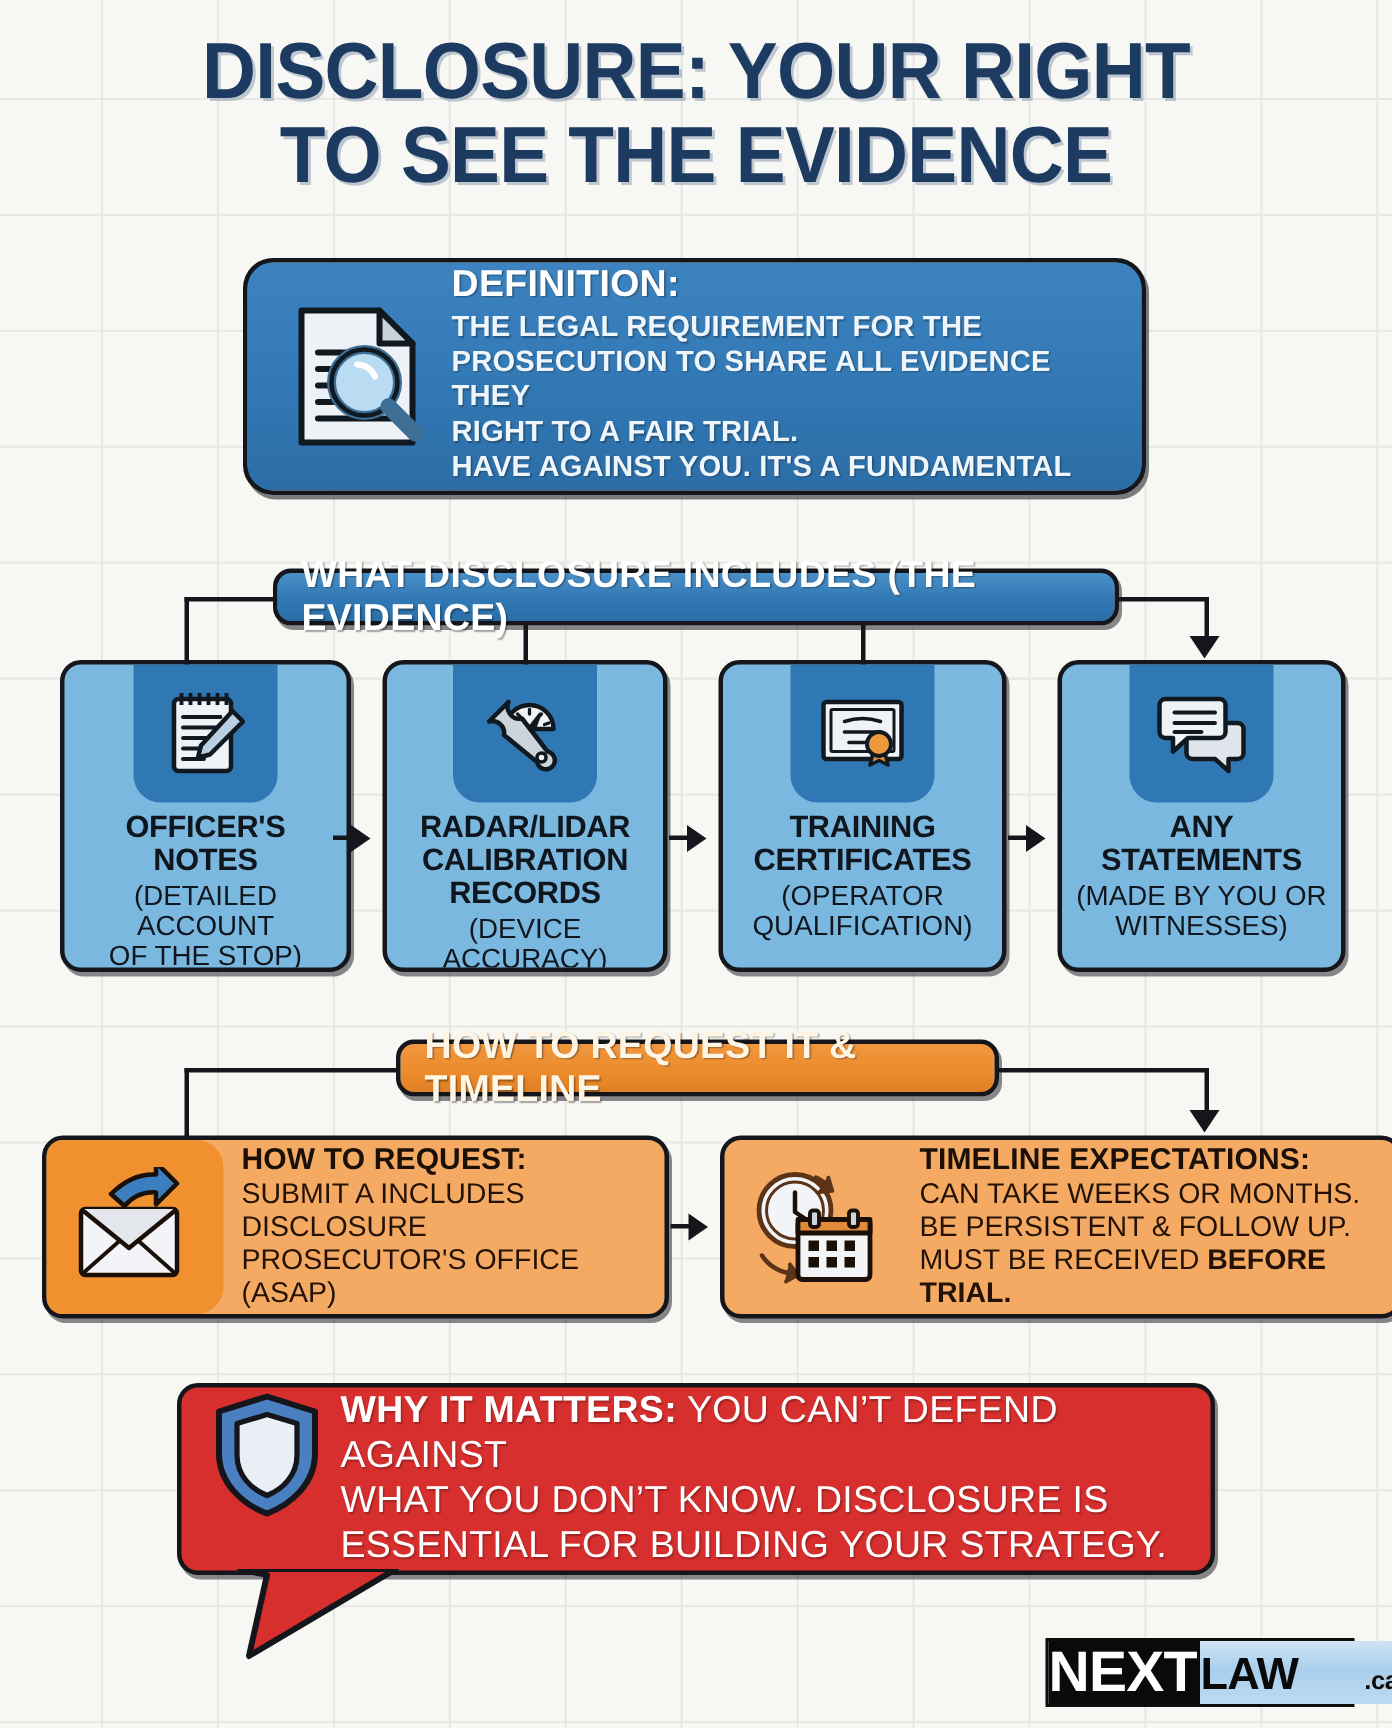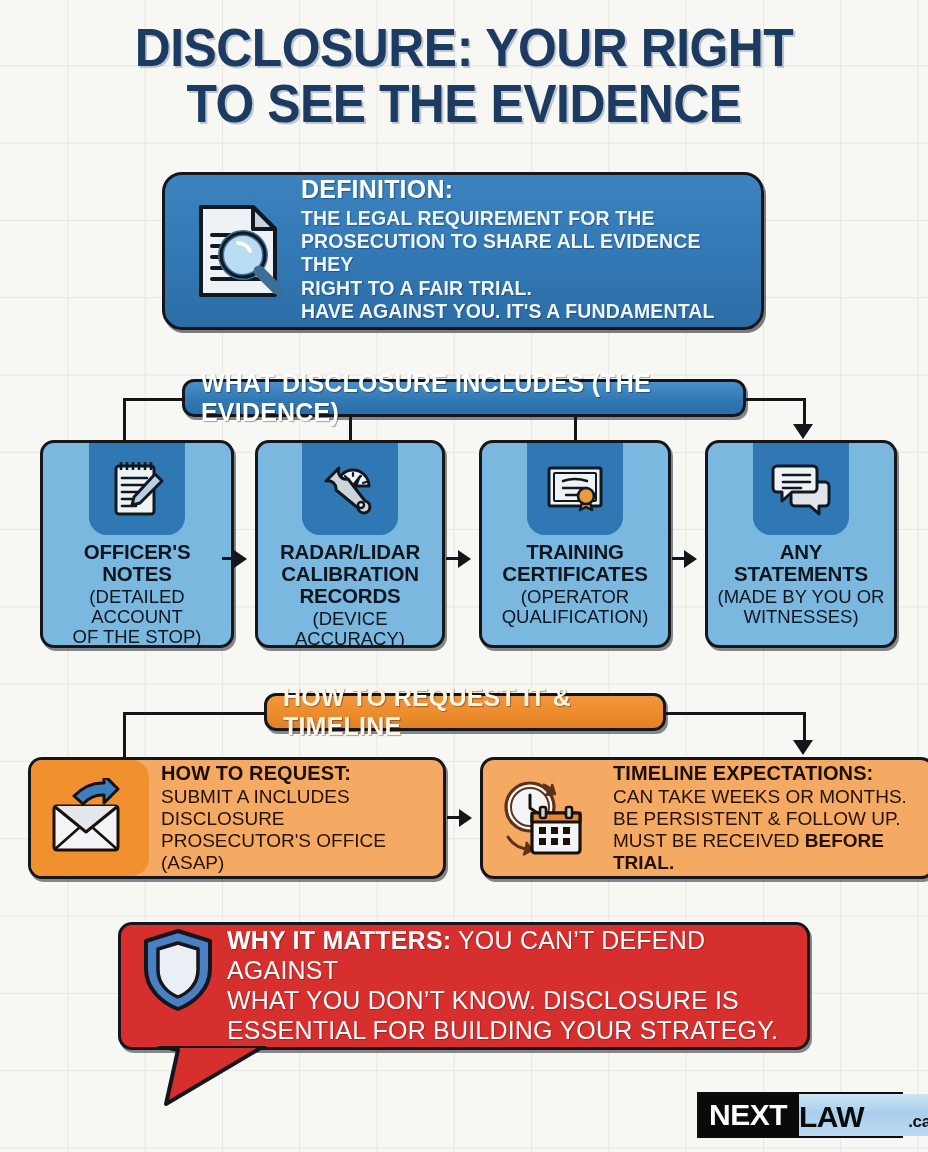--- a/index.html
+++ b/index.html
@@ -238,21 +238,21 @@
     display: flex;
     border: 2px solid #0d0d0d;
   }
   .logo .lblk {
     background: #0a0a0a;
     color: #ffffff;
     flex: 0 0 98px;
     display: flex; align-items: center; justify-content: center;
     font-family: "Liberation Sans Narrow", "Liberation Sans", sans-serif;
     font-weight: bold;
-    font-size: 30px;
+    font-size: 38px;
     letter-spacing: -0.5px;
   }
   .logo .lblu {
     background: linear-gradient(180deg,#cfe4f5 0%, #a9cfec 45%, #bcd9f2 100%);
     color: #0a0a0a;
     flex: 1;
     display: flex; align-items: baseline; justify-content: flex-end;
     font-family: "Liberation Sans Narrow", "Liberation Sans", sans-serif;
     font-weight: bold;
     font-size: 30px;

